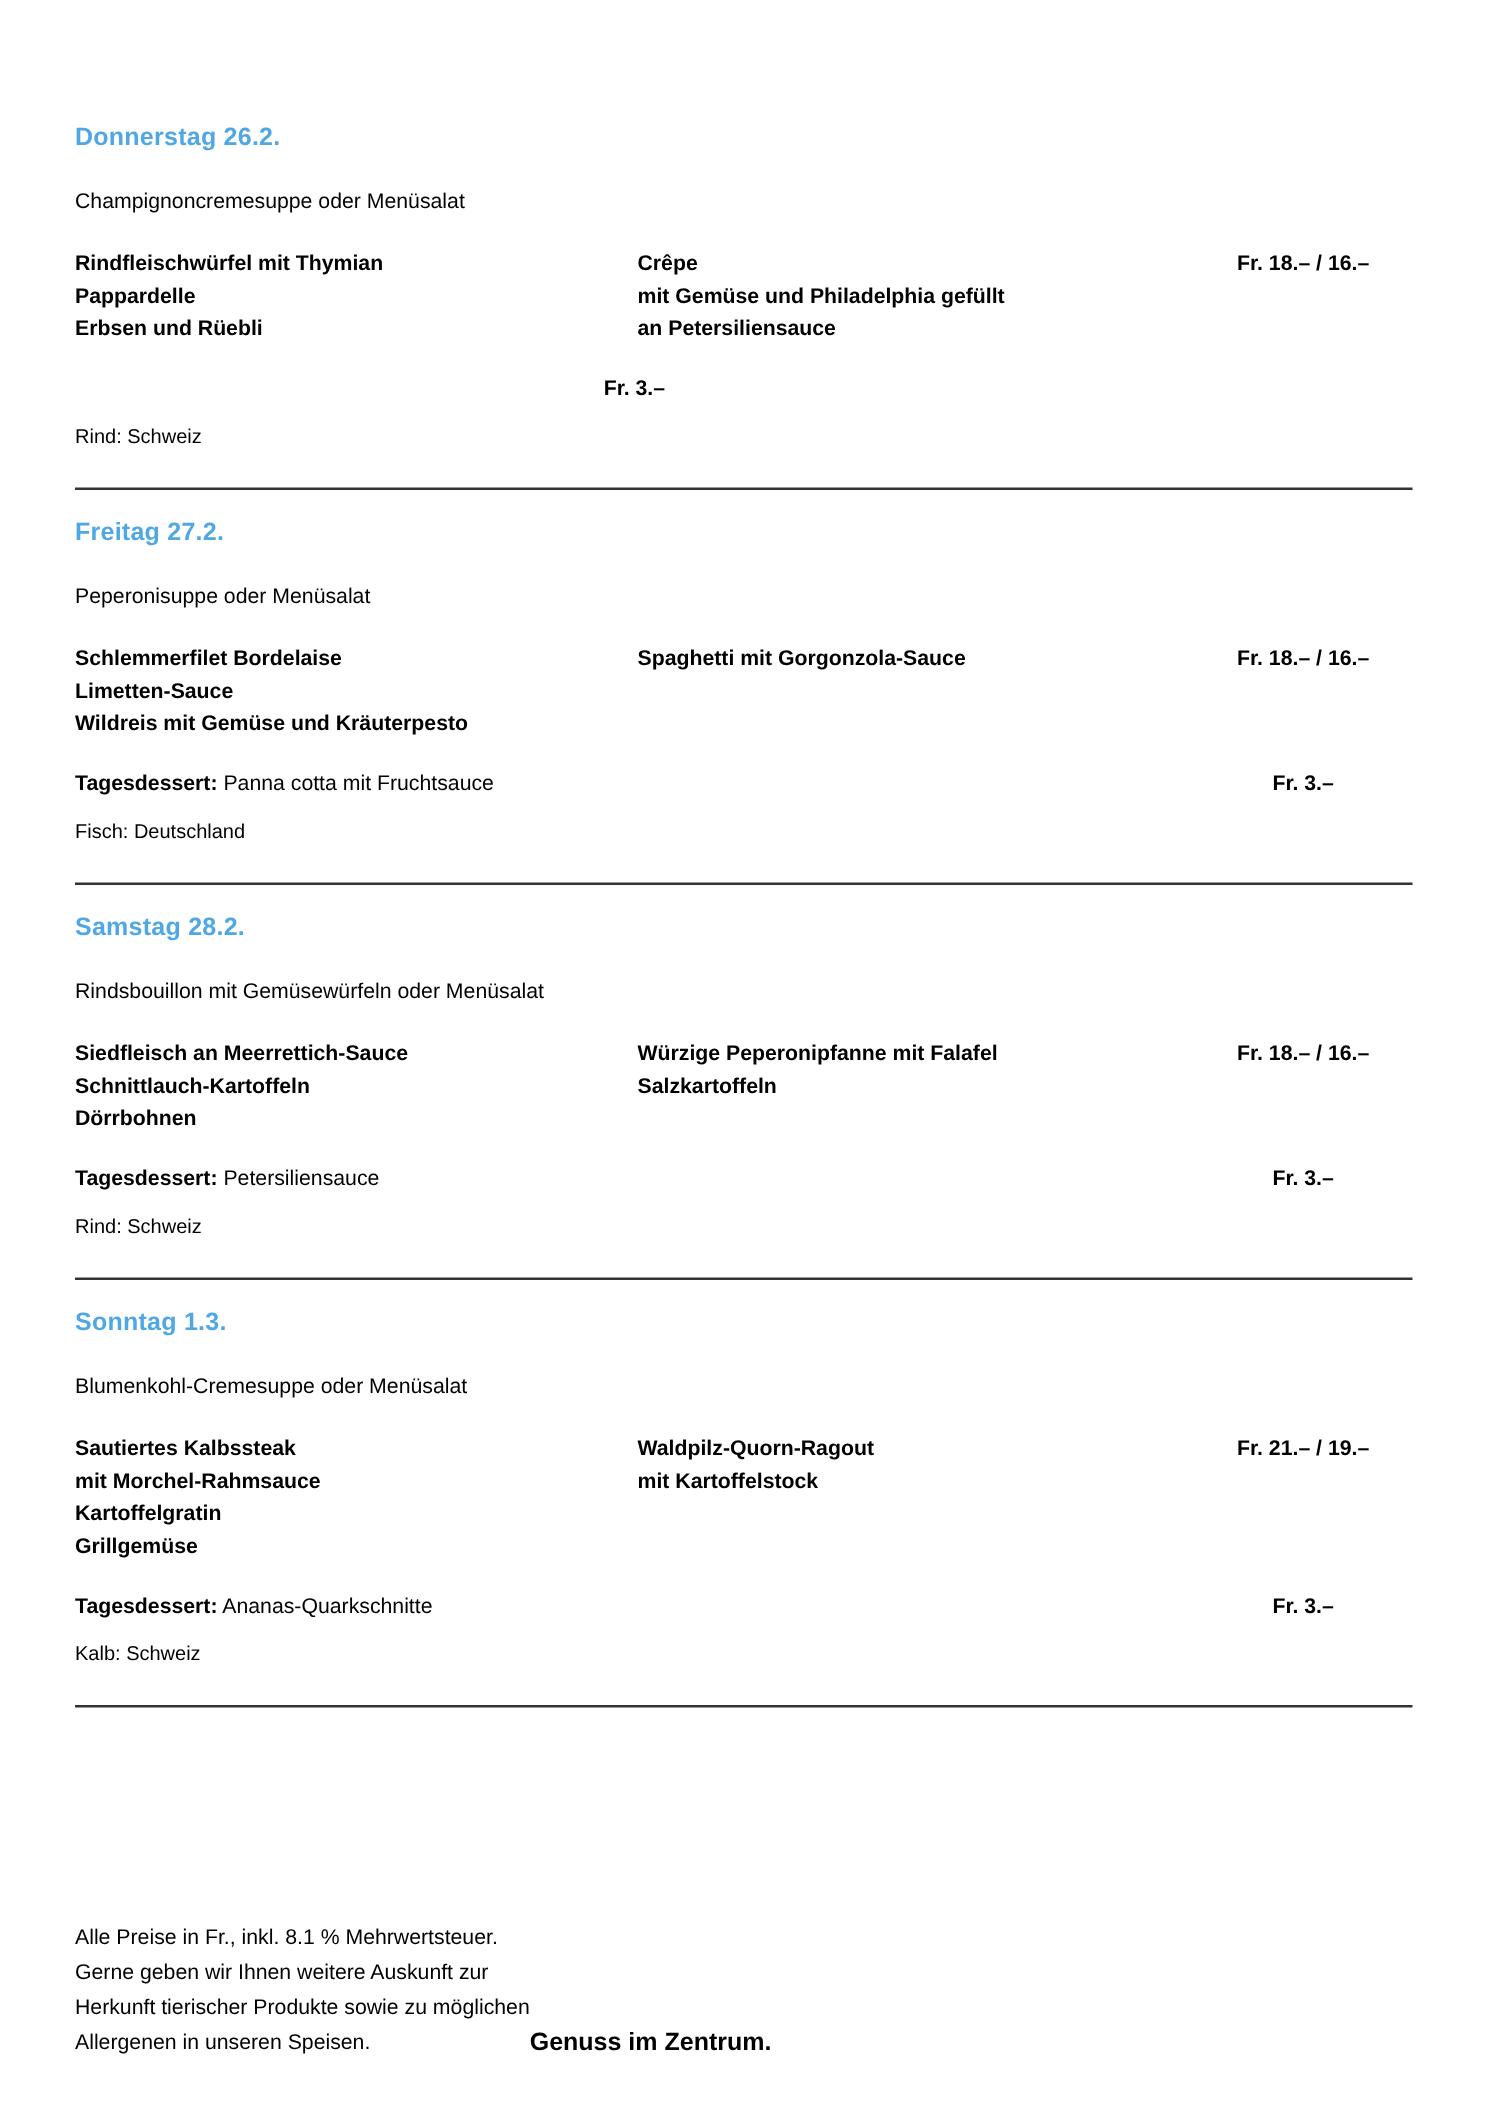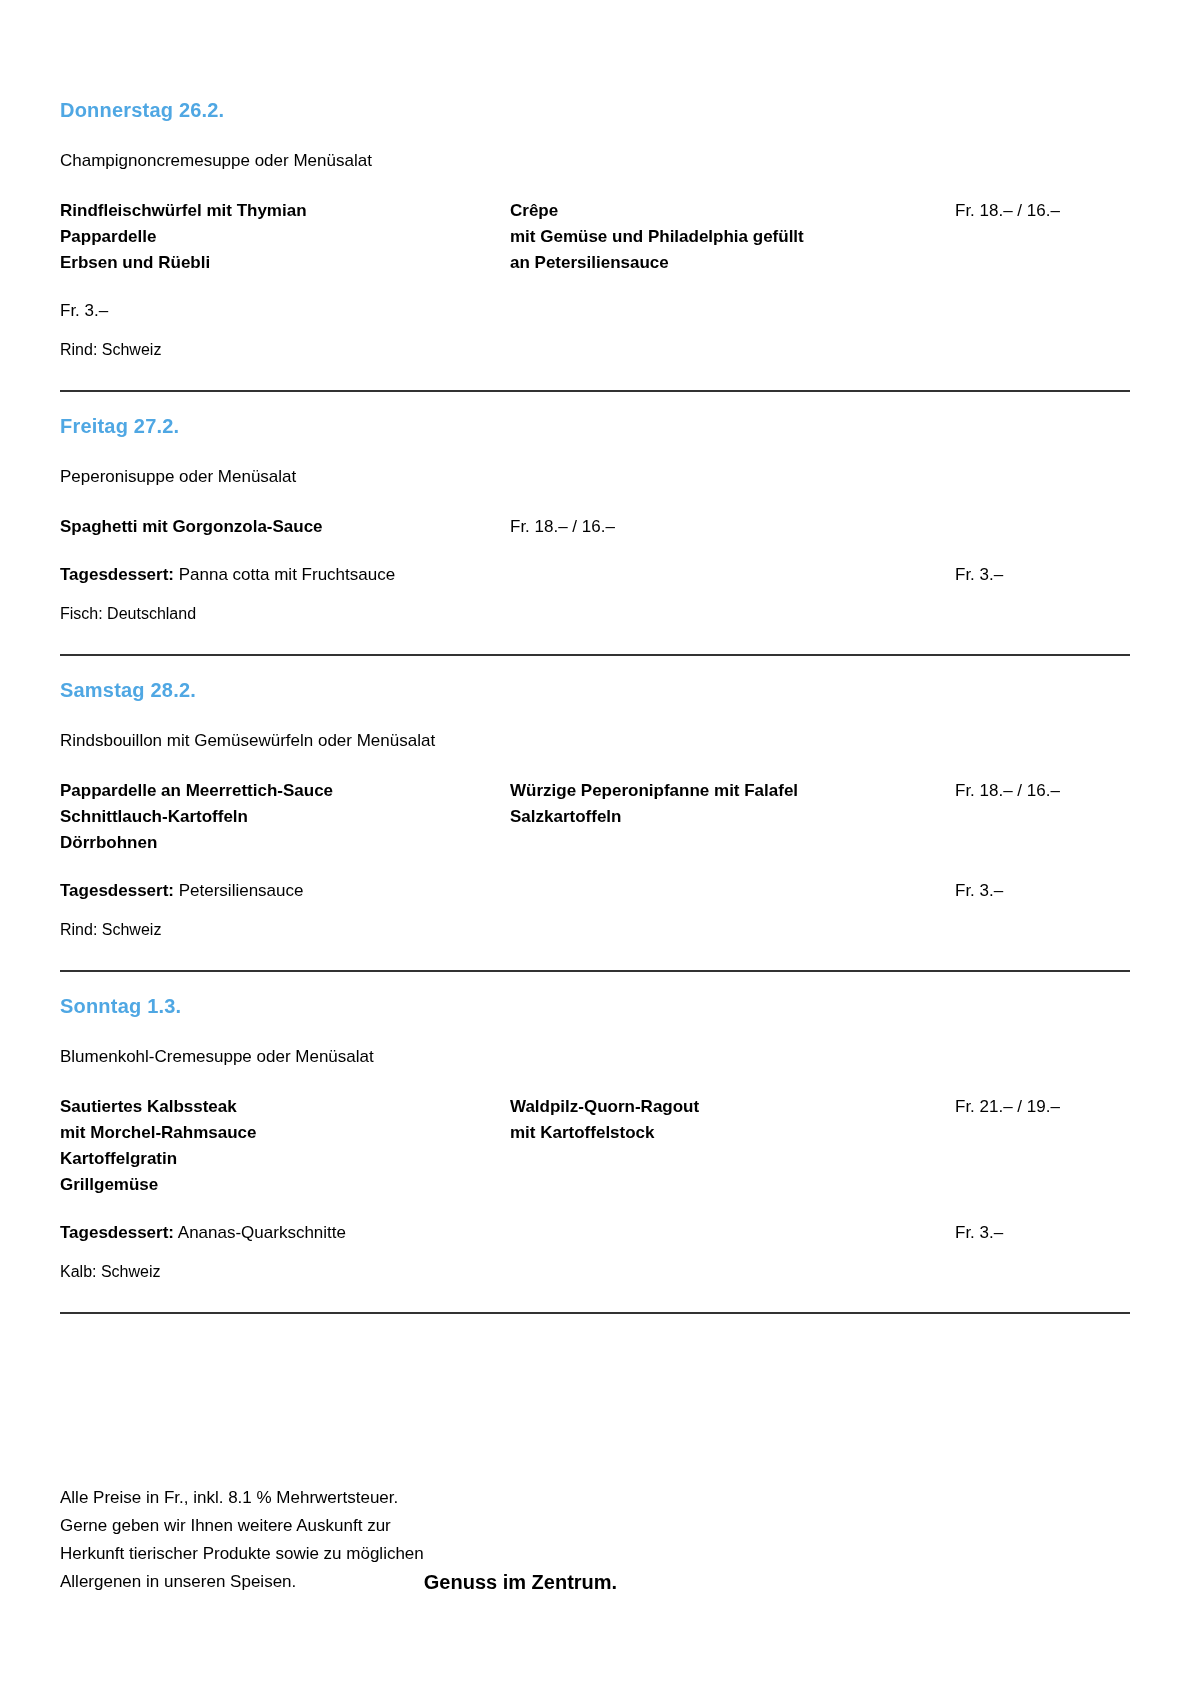--- a/index.html
+++ b/index.html
@@ -39,22 +39,23 @@
   }
   .dish-lines {
     font-size: 17px;
     line-height: 26px;
     font-weight: bold;
     white-space: pre-line;
   }
   .price {
     font-size: 17px;
     line-height: 26px;
-    font-weight: normal;
+    font-weight: bold;
     white-space: nowrap;
+    text-align: center;
   }
   .dessert-grid {
     margin-top: 22px;
     display: grid;
     grid-template-columns: 895px 1fr;
     align-items: start;
   }
   .dessert-line { font-size: 17px; line-height: 26px; }
   .dessert-label { font-weight: bold; }
   .origin {
@@ -108,36 +109,39 @@
       <div class="price">Fr. 3.–</div>
     </div>
     <p class="origin">Rind: Schweiz</p>
     <hr class="divider">
   </section>
 
   <section class="day-section">
     <h2 class="day-heading">Freitag 27.2.</h2>
     <p class="starter">Peperonisuppe oder Menüsalat</p>
     <div class="dish-grid">
+      <div class="dish-lines">Schlemmerfilet Bordelaise
+Limetten-Sauce
+Wildreis mit Gemüse und Kräuterpesto</div>
       <div class="dish-lines">Spaghetti mit Gorgonzola-Sauce</div>
       <div class="price">Fr. 18.– / 16.–</div>
     </div>
     <div class="dessert-grid">
       <p class="dessert-line"><span class="dessert-label">Tagesdessert:</span><span> Panna cotta mit Fruchtsauce</span></p>
       <div class="price">Fr. 3.–</div>
     </div>
     <p class="origin">Fisch: Deutschland</p>
     <hr class="divider">
   </section>
 
   <section class="day-section">
     <h2 class="day-heading">Samstag 28.2.</h2>
     <p class="starter">Rindsbouillon mit Gemüsewürfeln oder Menüsalat</p>
     <div class="dish-grid">
-      <div class="dish-lines">Pappardelle an Meerrettich-Sauce
+      <div class="dish-lines">Siedfleisch an Meerrettich-Sauce
 Schnittlauch-Kartoffeln
 Dörrbohnen</div>
       <div class="dish-lines">Würzige Peperonipfanne mit Falafel
 Salzkartoffeln</div>
       <div class="price">Fr. 18.– / 16.–</div>
     </div>
     <div class="dessert-grid">
       <p class="dessert-line"><span class="dessert-label">Tagesdessert:</span><span> Petersiliensauce</span></p>
       <div class="price">Fr. 3.–</div>
     </div>

